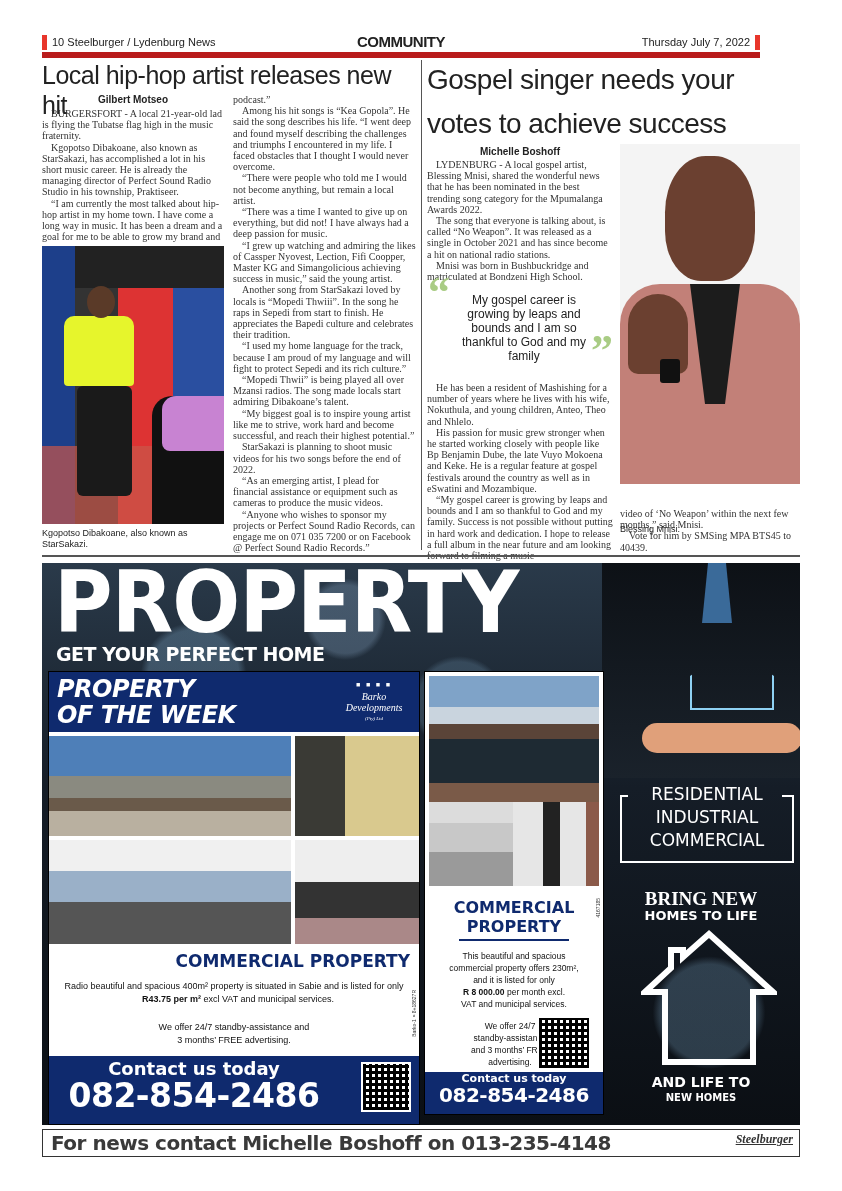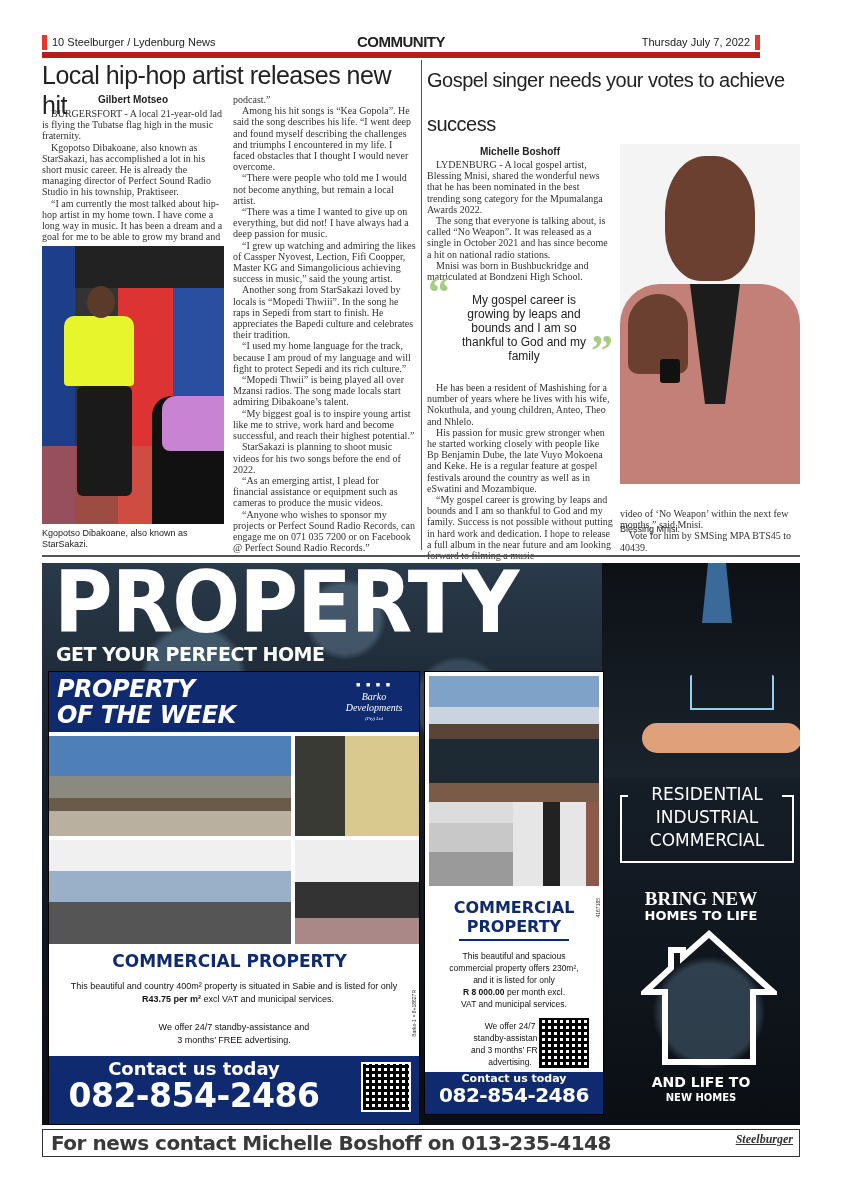--- a/index.html
+++ b/index.html
@@ -57,21 +57,21 @@
   .ad .handpal{position:absolute;left:600px;top:160px;width:160px;height:30px;background:#e0a07a;border-radius:30px;}
   .ad .househint{position:absolute;left:648px;top:85px;width:80px;height:60px;border:2px solid #8fd1f3;border-top:none;clip-path:polygon(50% 0,100% 45%,100% 100%,0 100%,0 45%);}
   
   .pow{position:absolute;left:6px;top:108px;width:370px;height:452px;background:#fff;border:1px solid #000;}
   .pow .band{position:absolute;left:0;top:0;width:370px;height:60px;background:#0f2a6e;}
   .pow .title{position:absolute;left:8px;top:4px;font:italic 900 24px/26px "DejaVu Sans",sans-serif;color:#fff;letter-spacing:-0.5px;}
   .pow .logo{position:absolute;right:10px;top:8px;width:70px;height:44px;color:#fff;font:italic 10px/11px "Liberation Serif",serif;text-align:center;}
   .pow .logo small{font-size:5px;display:block;}
   .pow .pics{position:absolute;left:0;top:64px;width:370px;height:208px;}
   .pics div{position:absolute;}
-  .pow .h2{position:absolute;left:0;right:9px;top:279px;text-align:center;font:900 17px "DejaVu Sans",sans-serif;color:#0f2a6e;}
+  .pow .h2{position:absolute;left:0;right:9px;top:279px;text-align:right;font:900 17px "DejaVu Sans",sans-serif;color:#0f2a6e;}
   .pow .desc{position:absolute;left:0;right:0;top:308px;text-align:center;font:9px/13px "Liberation Sans",sans-serif;color:#111;}
   .pow .desc b{font-weight:900;padding-left:8px;}
   .pow .offer{position:absolute;left:0;right:0;top:349px;text-align:center;font:9px/13px "Liberation Sans",sans-serif;color:#111;}
   .pow .contact{position:absolute;left:0;top:384px;width:370px;height:68px;background:#0f2a6e;}
   .contact .ct{position:absolute;left:0;width:290px;top:2px;text-align:center;font:900 18px "DejaVu Sans",sans-serif;color:#fff;}
   .contact .ph{position:absolute;left:0;width:290px;top:20px;text-align:center;font:900 33px "DejaVu Sans",sans-serif;color:#fff;letter-spacing:-0.5px;}
   .qr{position:absolute;background:#fff;border:2px solid #fff;
     background-image:repeating-linear-gradient(90deg,#000 0 3px,#fff 3px 6px),repeating-linear-gradient(0deg,#000 0 3px,#fff 3px 6px);
     background-blend-mode:multiply;}
   .pow .qr{left:312px;top:6px;width:46px;height:46px;}
@@ -138,21 +138,21 @@
   <p>“I used my home language for the track, because I am proud of my language and will fight to protect Sepedi and its rich culture.”</p>
   <p>“Mopedi Thwii” is being played all over Mzansi radios. The song made locals start admiring Dibakoane’s talent.</p>
   <p>“My biggest goal is to inspire young artist like me to strive, work hard and become successful, and reach their highest potential.”</p>
   <p>StarSakazi is planning to shoot music videos for his two songs before the end of 2022.</p>
   <p>“As an emerging artist, I plead for financial assistance or equipment such as cameras to produce the music videos.</p>
   <p>“Anyone who wishes to sponsor my projects or Perfect Sound Radio Records, can engage me on 071 035 7200 or on Facebook @ Perfect Sound Radio Records.”</p>
 </div>
 
 <div class="abs vrule" style="left:421px;top:60px;height:490px;"></div>
 
-<div class="abs headline" style="left:427px;top:58px;width:375px;font-size:20px;line-height:44px;">Gospel singer needs your votes to achieve success</div>
+<div class="abs headline" style="left:427px;top:58px;width:375px;font-size:28px;line-height:44px;">Gospel singer needs your votes to achieve success</div>
 <div class="abs byline" style="left:427px;top:146px;width:186px;">Michelle Boshoff</div>
 
 <div class="abs col" style="left:427px;top:159px;width:186px;">
   <p>LYDENBURG - A local gospel artist, Blessing Mnisi, shared the wonderful news that he has been nominated in the best trending song category for the Mpumalanga Awards 2022.</p>
   <p>The song that everyone is talking about, is called “No Weapon”. It was released as a single in October 2021 and has since become a hit on national radio stations.</p>
   <p>Mnisi was born in Bushbuckridge and matriculated at Bondzeni High School.</p>
 </div>
 
 <div class="abs quote">
   <span class="q1">“</span>
@@ -204,21 +204,21 @@
       </div>
     </div>
     <div class="pics">
       <div style="left:0;top:0;width:242px;height:100px;background:linear-gradient(180deg,#4e7fb8 0 40%,#8a8a80 40% 62%,#6a5a4a 62% 75%,#b9b0a0 75%);"></div>
       <div style="left:246px;top:0;width:124px;height:100px;background:linear-gradient(90deg,#3a3a35 0 40%,#d9c98e 40%);"></div>
       <div style="left:0;top:104px;width:242px;height:104px;background:linear-gradient(180deg,#f0f0f0 0 30%,#9ab0c8 30% 60%,#555 60%);"></div>
       <div style="left:246px;top:104px;width:124px;height:104px;background:linear-gradient(180deg,#eee 0 40%,#333 40% 75%,#a88 75%);"></div>
     </div>
     <div class="h2">COMMERCIAL PROPERTY</div>
     <div class="desc">
-      <div>This beautiful and country 400m² property is situated in Sabie and is listed for only</div>
+      <div>Radio beautiful and spacious 400m² property is situated in Sabie and is listed for only</div>
       <div><b>R43.75  per m²</b> <span>excl VAT and municipal services.</span></div>
     </div>
     <div class="offer">
       <div>We offer 24/7 standby-assistance and</div>
       <div>3 months’ FREE advertising.</div>
     </div>
     <span class="vcode" style="left:362px;top:318px;">Barko-1×8+18627R</span>
     <div class="contact">
       <div class="ct">Contact us today</div>
       <div class="ph">082-854-2486</div>

